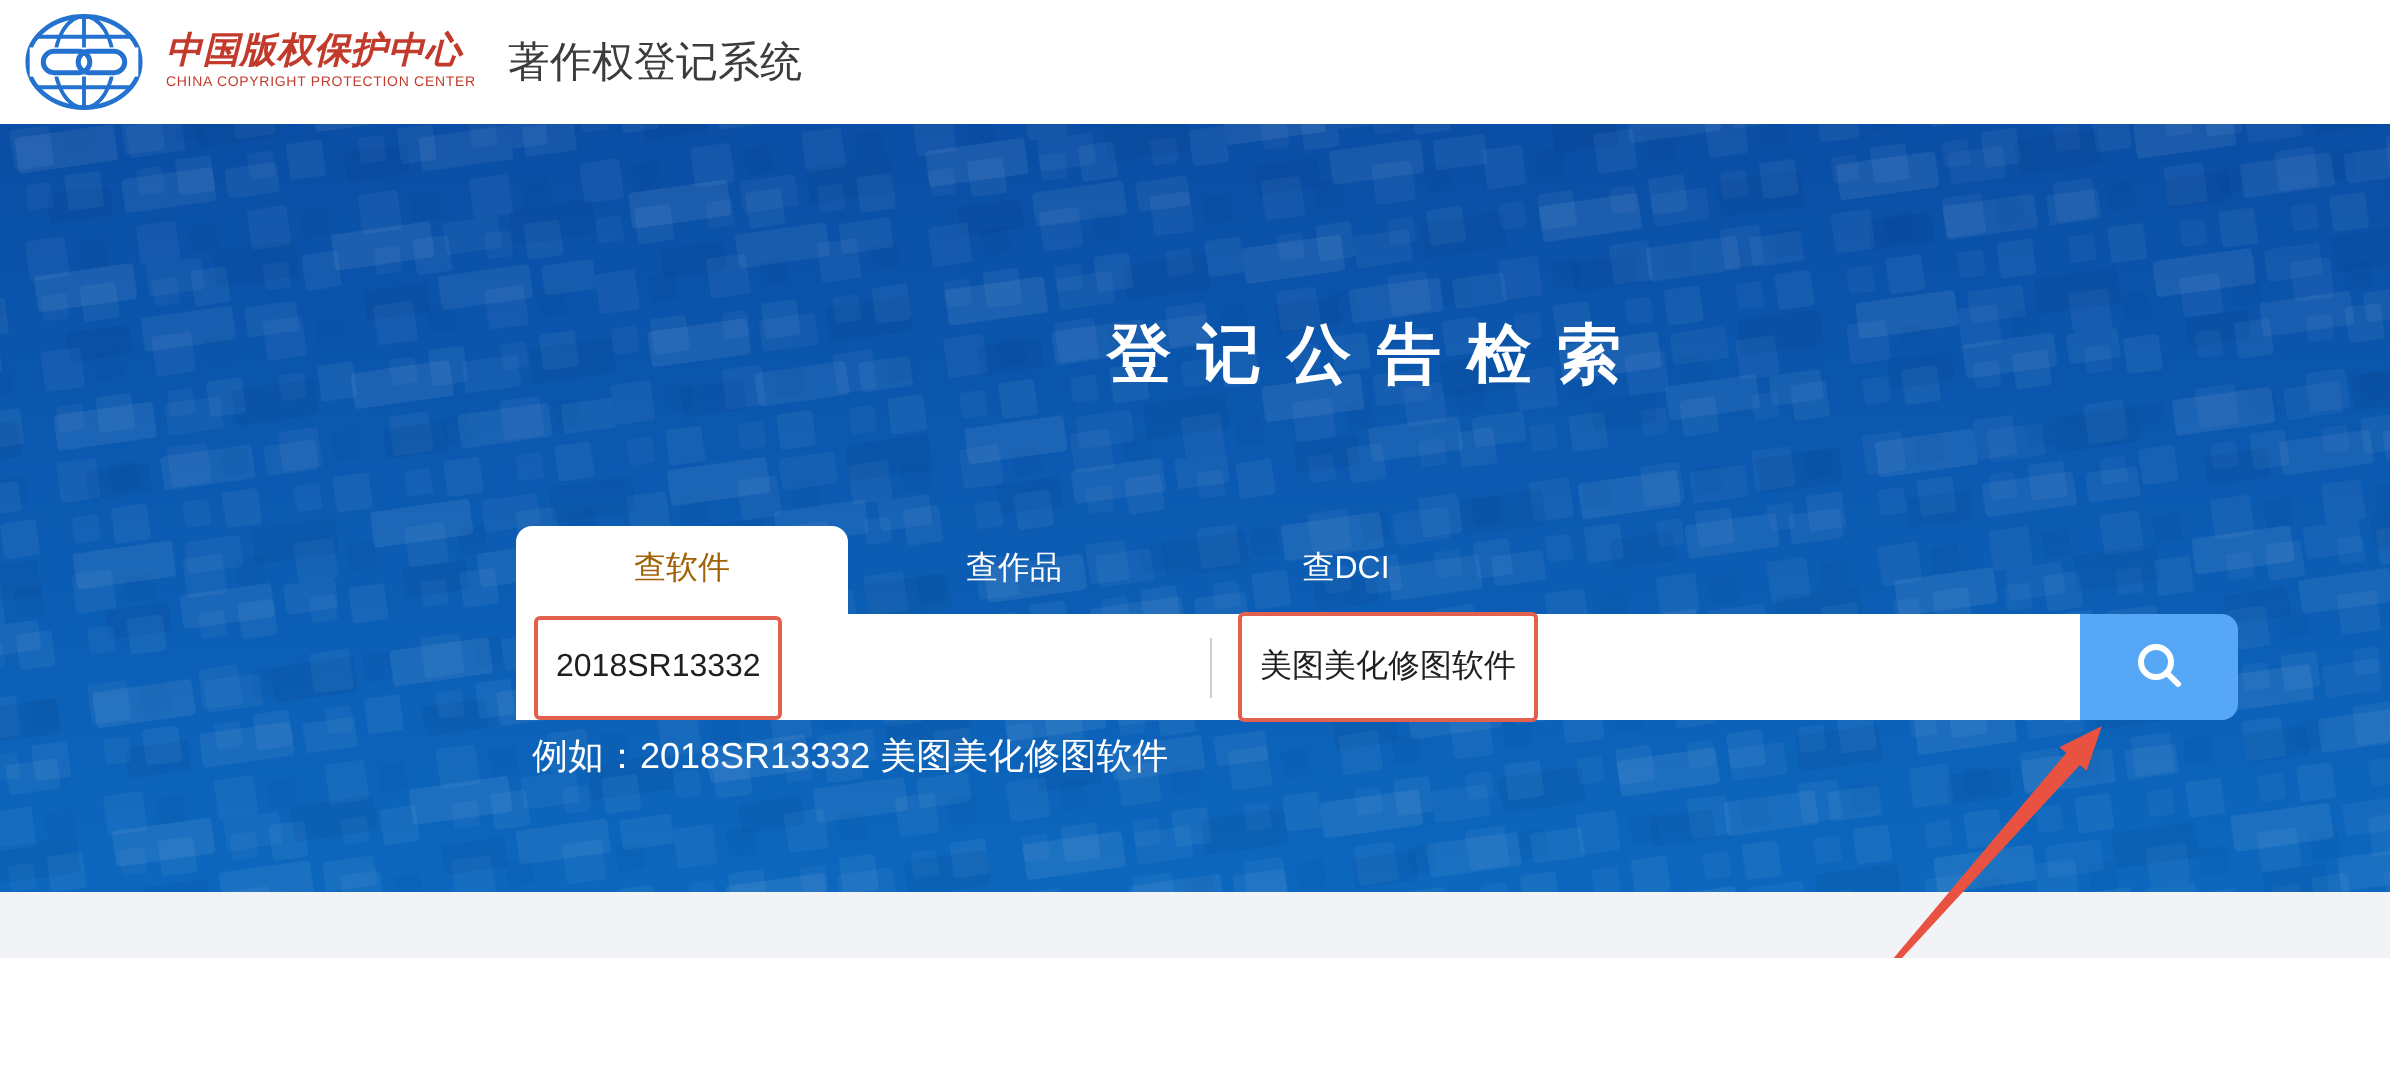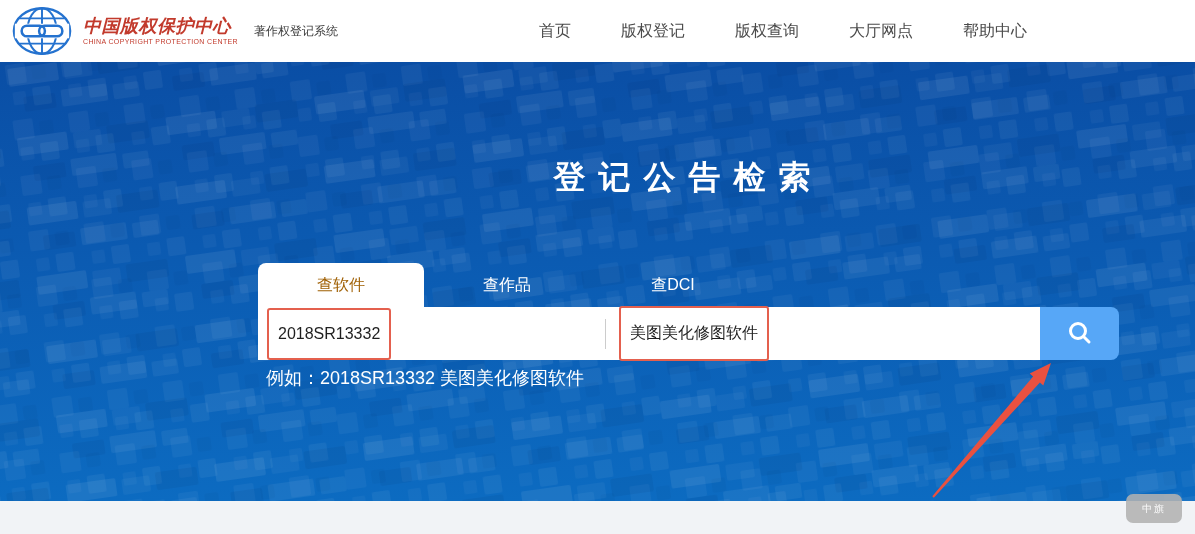--- a/index.html
+++ b/index.html
@@ -1,27 +1,27 @@
 <!DOCTYPE html>
 <html><head>
 <meta charset="utf-8">
 <style>
   html,body{margin:0;padding:0;background:#ffffff;}
-  #app{position:relative;width:1195px;height:534px;overflow:hidden;background:#ffffff;
+  #app{position:relative;width:1195px;height:479px;overflow:hidden;background:#ffffff;
        font-family:"Liberation Sans",sans-serif;}
 
   
   .header{position:absolute;top:0;left:0;width:1195px;height:62px;background:#ffffff;
           display:flex;align-items:center;box-sizing:border-box;padding-left:10px;}
   .logo-wrap{display:flex;align-items:center;gap:9px;cursor:pointer;}
   .logo-text{display:flex;flex-direction:column;line-height:1;}
   .logo-cn{font-family:"DejaVu Serif",serif;font-weight:bold;font-style:italic;
            font-size:18px;color:#c23a2c;letter-spacing:0.5px;white-space:nowrap;}
   .logo-en{font-size:7px;color:#c23a2c;letter-spacing:0.35px;margin-top:3px;white-space:nowrap;}
-  .sys-title{margin-left:16px;font-size:12px;color:#3c3c3c;white-space:nowrap;}
+  .sys-title{margin-left:16px;font-size:21px;color:#3c3c3c;white-space:nowrap;}
   .nav{display:flex;gap:50px;margin-left:auto;margin-right:168px;}
   .nav-item{font-size:16px;color:#4a4a4a;cursor:pointer;white-space:nowrap;}
 
   
   .hero{position:absolute;top:62px;left:0;width:1195px;height:440px;overflow:hidden;
         background:linear-gradient(180deg,#0a4ea5 0%,#0b5ab1 42%,#0c6bc1 100%);}
   .pattern{position:absolute;top:0;left:0;}
   .hero-content{position:absolute;top:0;left:258px;width:861px;height:440px;}
   .hero-title{position:absolute;top:94px;left:0;width:861px;text-align:center;color:#ffffff;
               font-size:32px;font-weight:bold;letter-spacing:13px;white-space:nowrap;}
@@ -71,27 +71,20 @@
             <rect x="30" y="22.5" width="24" height="11" rx="5.5"></rect>
           </g>
         </svg>
       </span>
       <span class="logo-text">
         <span class="logo-cn">中国版权保护中心</span>
         <span class="logo-en">CHINA COPYRIGHT PROTECTION CENTER</span>
       </span>
     </div>
     <div class="sys-title">著作权登记系统</div>
-    <div class="nav">
-      <span class="nav-item">首页</span>
-      <span class="nav-item">版权登记</span>
-      <span class="nav-item">版权查询</span>
-      <span class="nav-item">大厅网点</span>
-      <span class="nav-item">帮助中心</span>
-    </div>
   </div>
 
   <div class="hero">
     <svg class="pattern" width="1195" height="440">
       <defs>
         <pattern id="mosA" width="150" height="70" patternUnits="userSpaceOnUse" patternTransform="rotate(-8)">
           <rect x="6" y="8" width="50" height="18" rx="2" fill="#ffffff" opacity="0.07"></rect>
           <rect x="62" y="10" width="28" height="16" rx="2" fill="#ffffff" opacity="0.04"></rect>
           <rect x="96" y="8" width="42" height="18" rx="2" fill="#03225c" opacity="0.08"></rect>
           <rect x="18" y="38" width="32" height="15" rx="2" fill="#03225c" opacity="0.07"></rect>

